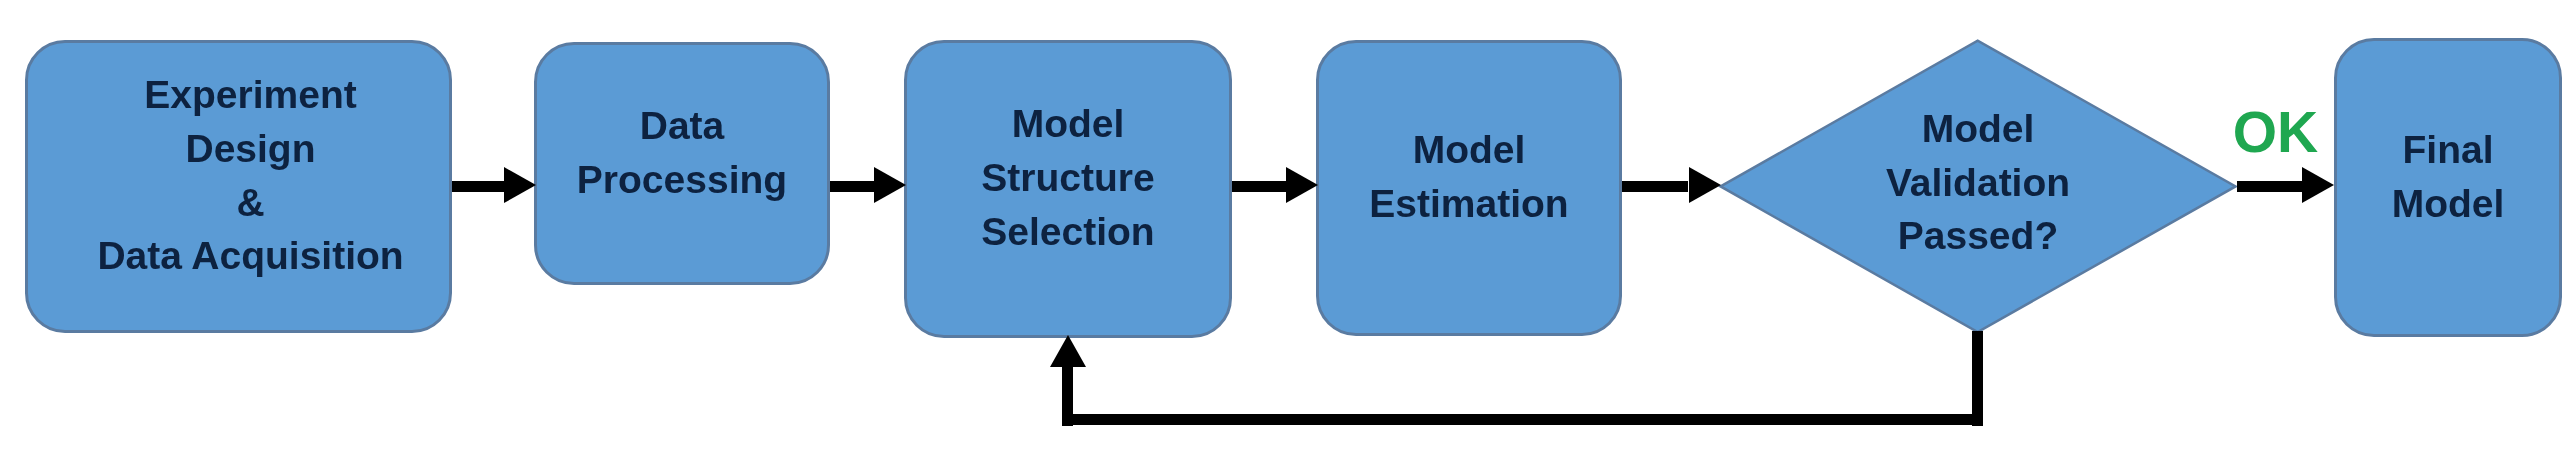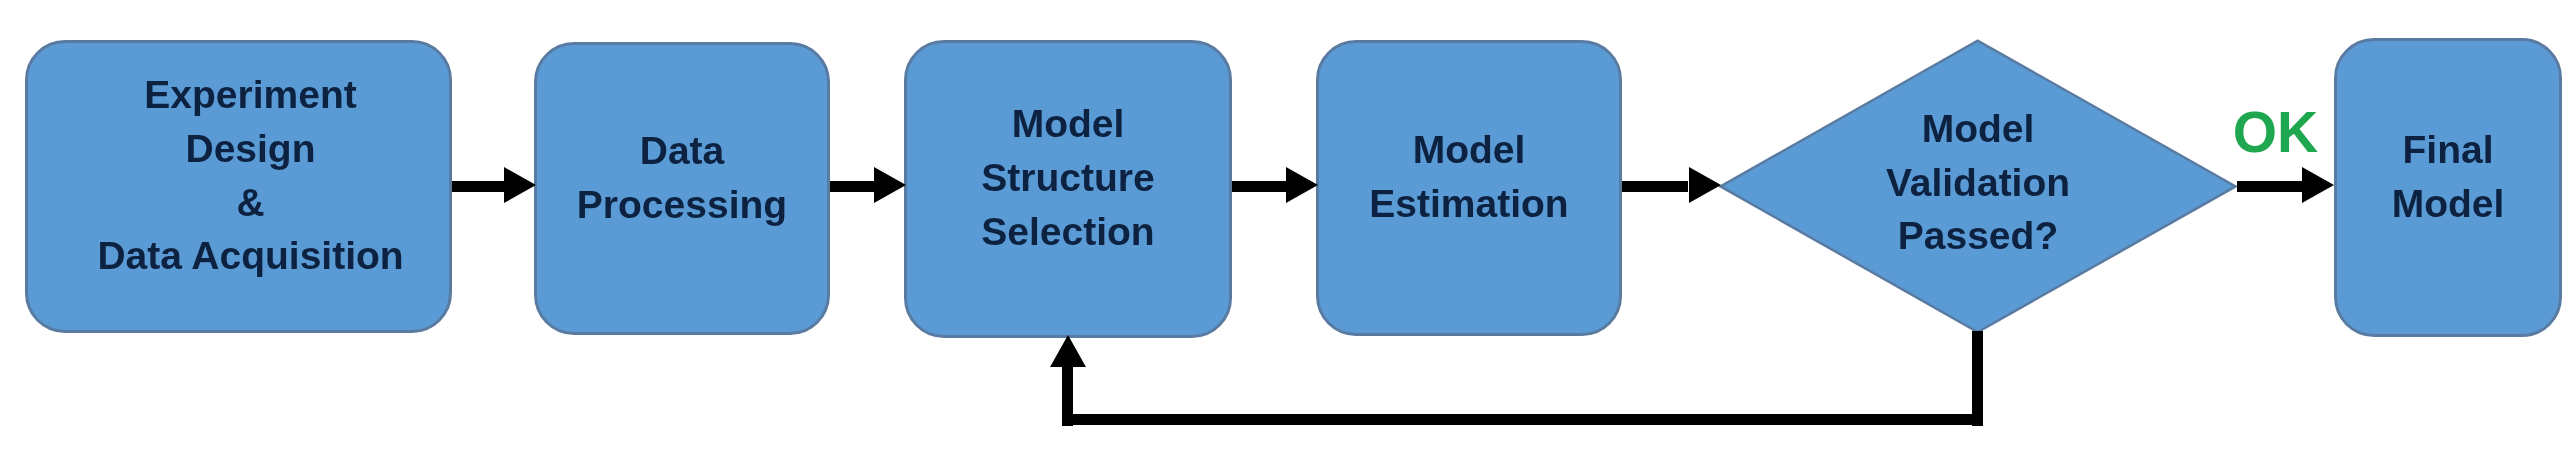--- a/index.html
+++ b/index.html
@@ -70,21 +70,21 @@
 
 <div class="canvas">
 
   <div class="process" style="left:25px;top:40px;width:427px;height:293px;padding-left:24px;">
     <span class="node-label">Experiment
 Design
 &amp;
 Data Acquisition</span>
   </div>
 
-  <div class="process" style="left:534px;top:42px;width:296px;height:293px;">
+  <div class="process" style="left:534px;top:42px;width:296px;height:243px;">
     <span class="node-label">Data
 Processing</span>
   </div>
 
   <div class="process" style="left:904px;top:40px;width:328px;height:298px;">
     <span class="node-label">Model
 Structure
 Selection</span>
   </div>
 

